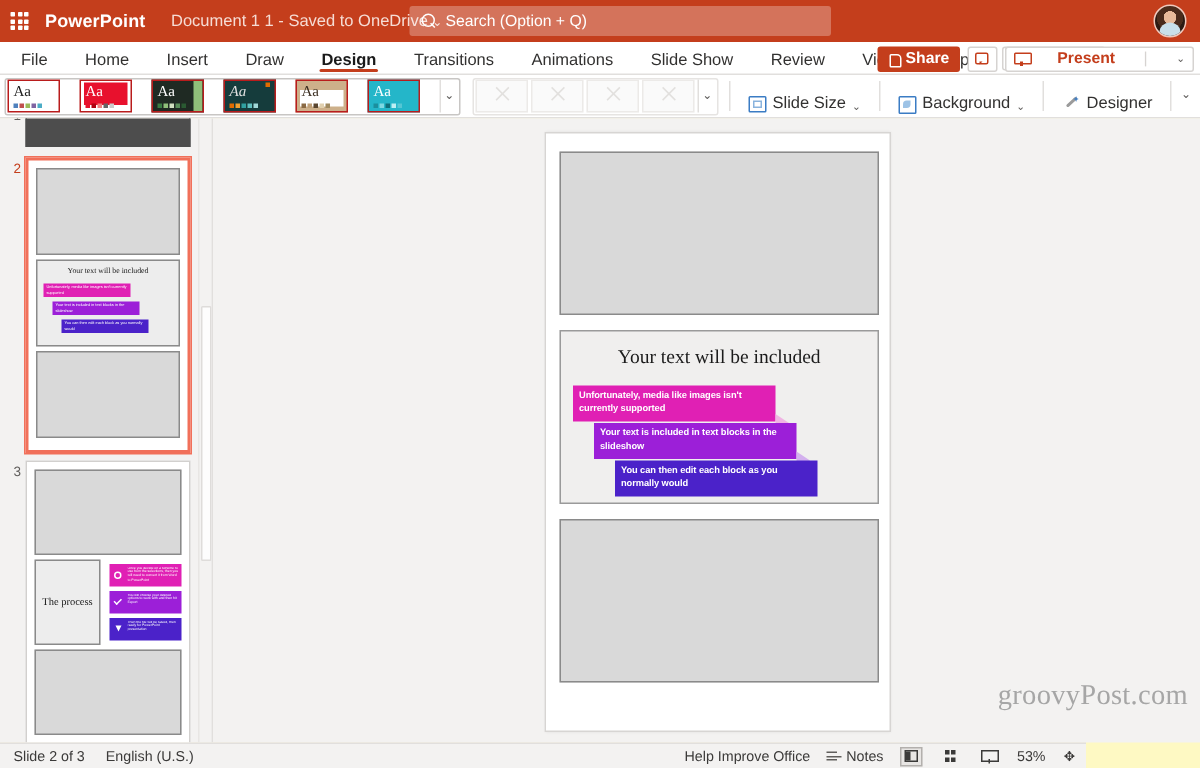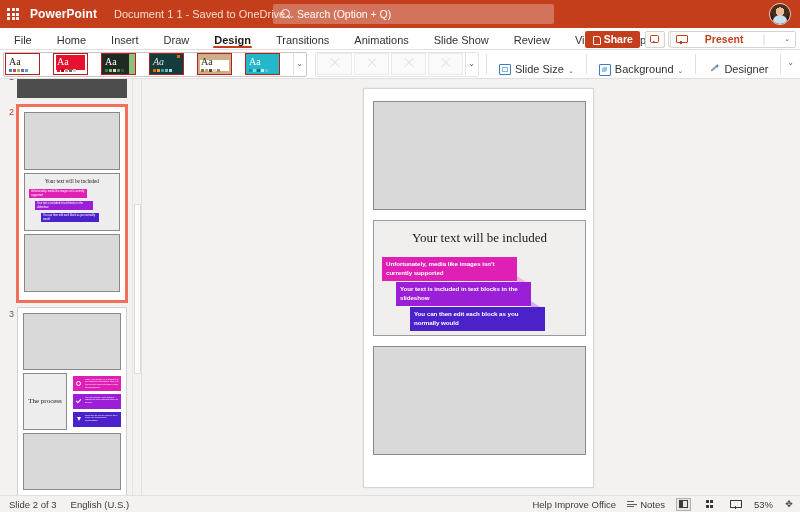--- a/index.html
+++ b/index.html
@@ -134,21 +134,21 @@
   .chip-arrow { position:absolute; width:0; height:0; }
 
   
   .watermark {
     position:absolute; right:8px; bottom:20px;
     font-family:"Liberation Serif", serif; font-size:19px; color:#a6a6a6; letter-spacing:.2px;
   }
 
   
   .statusbar {
-    position:absolute; left:0; bottom:0; width:800px; height:17px;
+    position:absolute; left:0; bottom:0; width:724px; height:17px;
     background:#f3f2f1; border-top:1px solid #e1dfdd; display:flex; align-items:center;
     font-size:9.5px; color:#3b3a39;
   }
   .sb-left { display:flex; align-items:center; gap:14px; padding-left:9px; }
   .sb-right { position:absolute; right:6px; display:flex; align-items:center; gap:11px; }
   .sb-item { display:flex; align-items:center; gap:3px; white-space:nowrap; }
   .ic-notes { width:10px; height:8px; position:relative; }
   .ic-notes i { position:absolute; left:0; height:1px; background:#605e5c; display:block; }
   .view-btn { width:15px; height:13px; display:flex; align-items:center; justify-content:center; }
   .view-btn.active { border:1px solid #b3b0ad; background:#e8e6e4; }
@@ -396,20 +396,21 @@
         <div class="chip-arrow" style="left:157px;top:80px;border-left:9px solid #d3b0ee;border-top:6px solid transparent;border-bottom:6px solid transparent;"></div>
 
         <div class="chip" style="left:36px;top:86px;width:135px;background:#4b22c9;">
           <span>You can then edit each block as you normally would</span>
         </div>
       </div>
 
       <div class="sc-box" style="left:9px;top:257px;width:213px;height:109px;"></div>
     </div>
 
+    <div class="watermark">groovyPost.com</div>
   </div>
 
   <div class="statusbar">
     <div class="sb-left">
       <span>Slide 2 of 3</span>
       <span>English (U.S.)</span>
     </div>
     <div class="sb-right">
       <span>Help Improve Office</span>
       <span class="sb-item">

